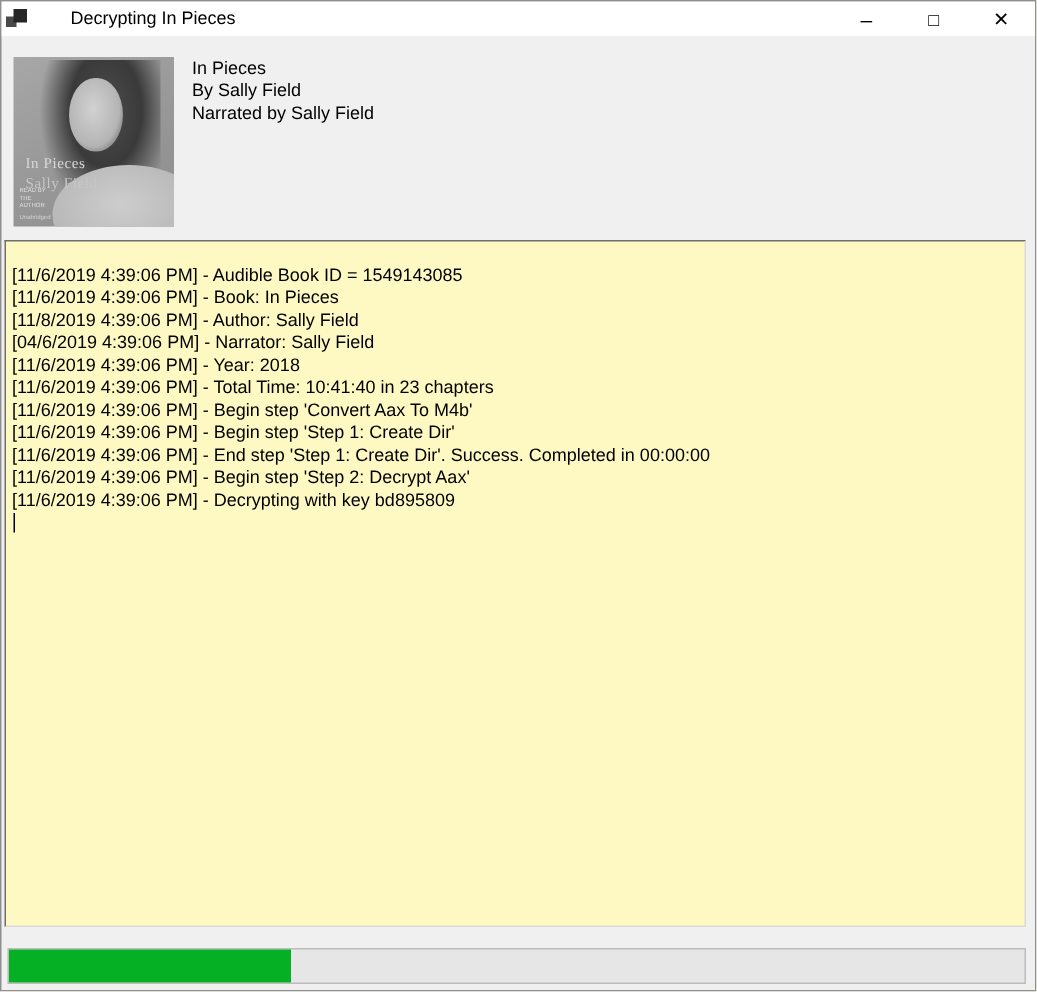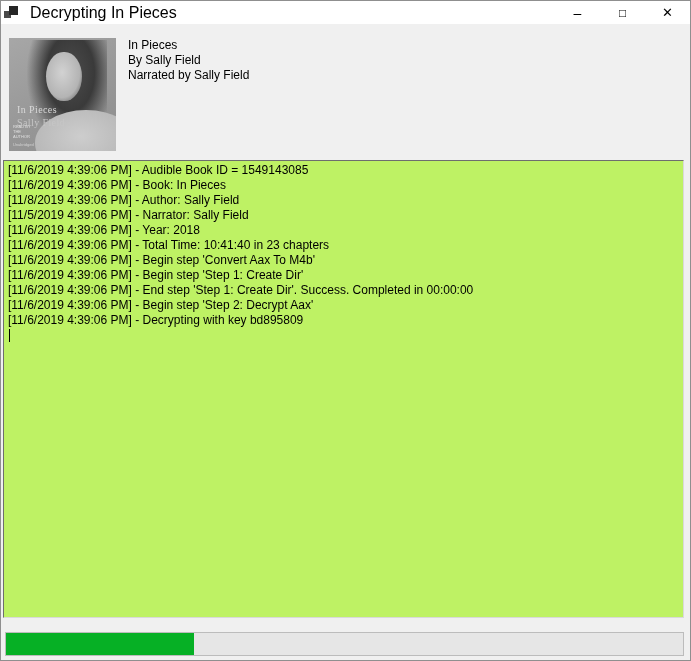--- a/index.html
+++ b/index.html
@@ -33,22 +33,22 @@
   }
   .app-icon .sq-large {
     position: absolute; right: 1px; top: 1px;
     width: 9px; height: 9px; background: #262626;
   }
   .app-icon .sq-small {
     position: absolute; left: 0; bottom: 2px;
     width: 7px; height: 7px; background: #4a4a4a;
   }
   .title {
-    margin-left: 11px;
-    font-size: 16px;
+    margin-left: 28px;
+    font-size: 12px;
     line-height: 23px;
     white-space: nowrap;
   }
   .controls {
     margin-left: auto;
     display: flex;
     height: 23px;
   }
   .ctrl {
     width: 45px; height: 23px;
@@ -114,24 +114,24 @@
     left: 127px; top: 37px;
     font-size: 12px;
     line-height: 15px;
   }
 
   
   .logbox {
     position: absolute;
     left: 2px; top: 159px;
     width: 681px; height: 458px;
-    background: #bef264;
+    background: #fef9c3;
     border: 1px solid;
     border-color: #6e6e6e #d9d9d9 #d9d9d9 #6e6e6e;
-    padding: 2px 4px;
+    padding: 15px 4px;
     overflow: hidden;
     cursor: text;
   }
   .log-line {
     font-size: 12px;
     line-height: 15px;
     white-space: pre;
   }
   .caret {
     width: 1px; height: 13px;
@@ -186,21 +186,21 @@
     <div>In Pieces</div>
     <div>By Sally Field</div>
     <div>Narrated by Sally Field</div>
   </div>
 
   <div class="logbox">
     <div>
         <div class="log-line">[11/6/2019 4:39:06 PM] - Audible Book ID = 1549143085</div>
         <div class="log-line">[11/6/2019 4:39:06 PM] - Book: In Pieces</div>
         <div class="log-line">[11/8/2019 4:39:06 PM] - Author: Sally Field</div>
-        <div class="log-line">[11/5/2019 4:39:06 PM] - Narrator: Sally Field</div>
+        <div class="log-line">[04/6/2019 4:39:06 PM] - Narrator: Sally Field</div>
         <div class="log-line">[11/6/2019 4:39:06 PM] - Year: 2018</div>
         <div class="log-line">[11/6/2019 4:39:06 PM] - Total Time: 10:41:40 in 23 chapters</div>
         <div class="log-line">[11/6/2019 4:39:06 PM] - Begin step 'Convert Aax To M4b'</div>
         <div class="log-line">[11/6/2019 4:39:06 PM] - Begin step 'Step 1: Create Dir'</div>
         <div class="log-line">[11/6/2019 4:39:06 PM] - End step 'Step 1: Create Dir'. Success. Completed in 00:00:00</div>
         <div class="log-line">[11/6/2019 4:39:06 PM] - Begin step 'Step 2: Decrypt Aax'</div>
         <div class="log-line">[11/6/2019 4:39:06 PM] - Decrypting with key bd895809</div>
       </div>
     <div class="caret"></div>
   </div>

